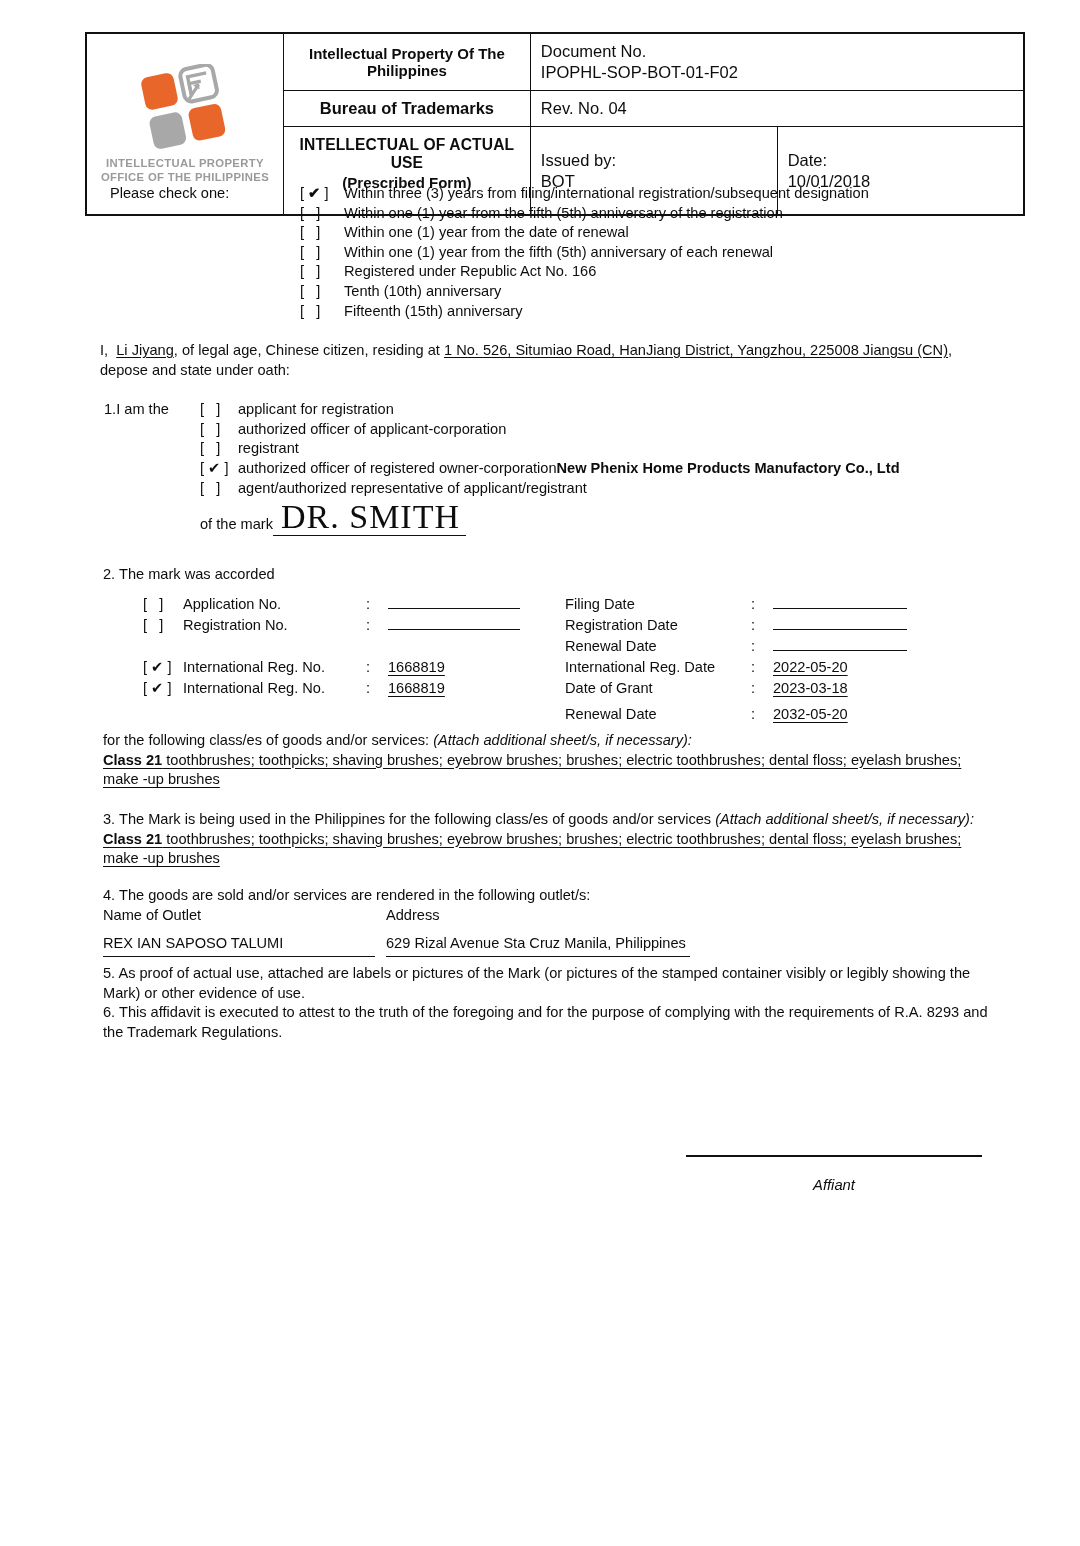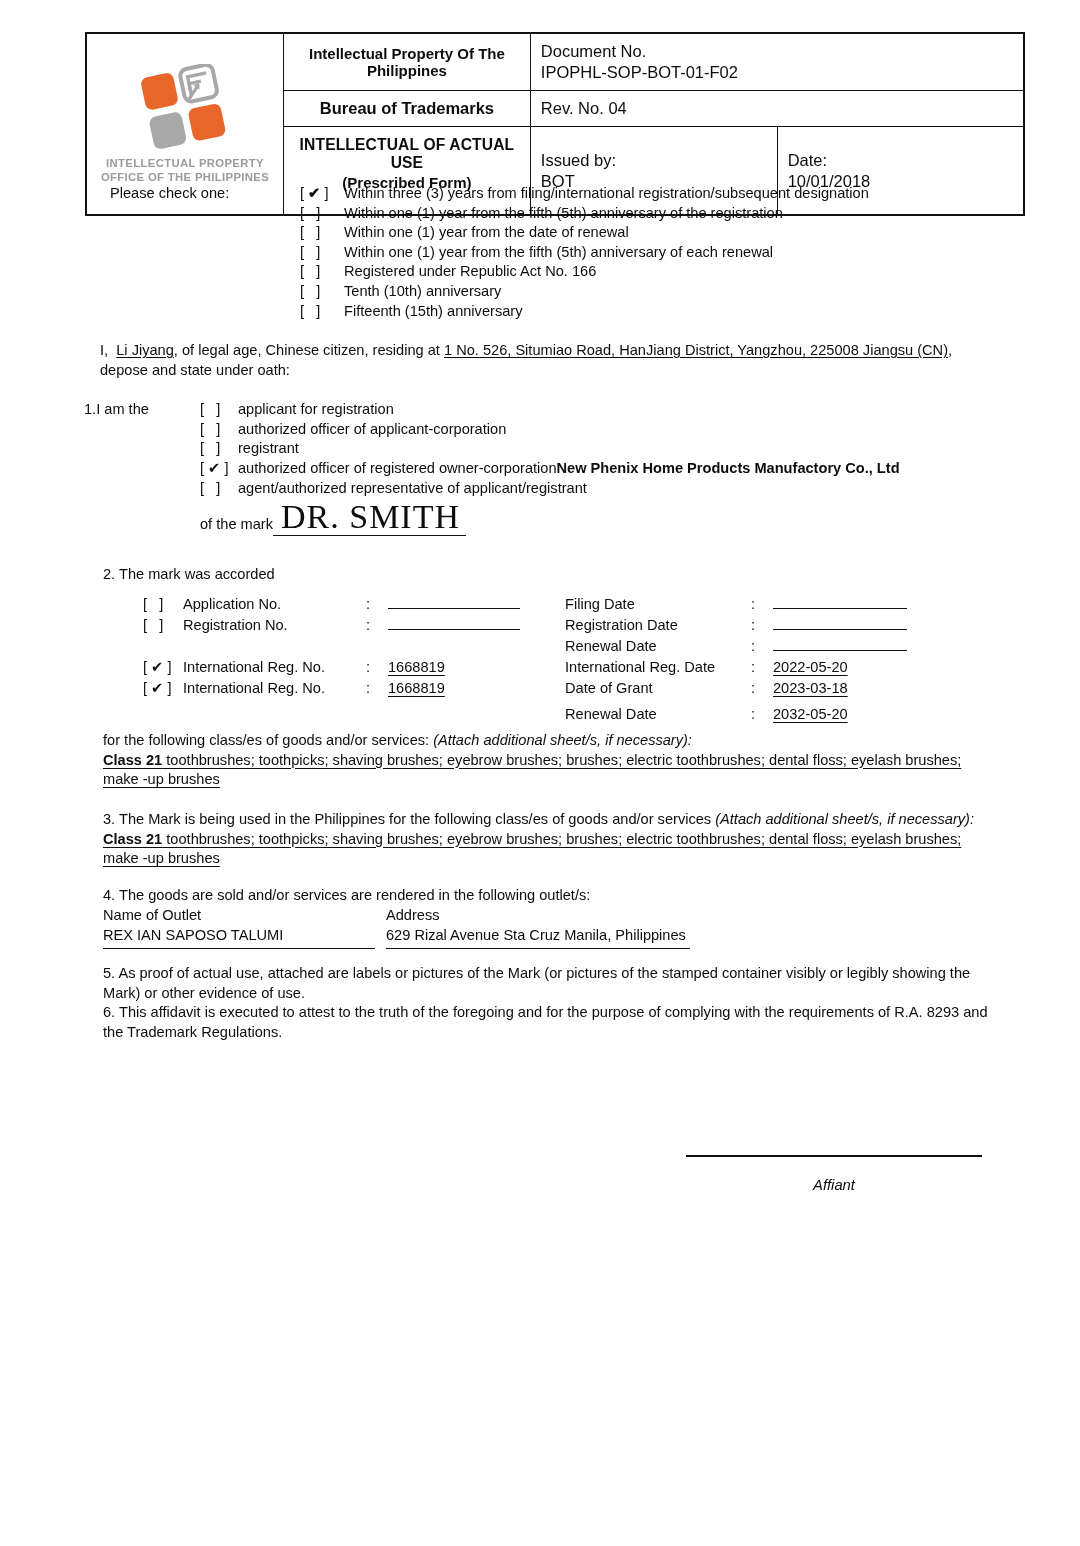--- a/index.html
+++ b/index.html
@@ -100,21 +100,21 @@
   }
   .box .br { font-weight: 400; }
   .box .mk { font-weight: 700; }
   .chk-txt { padding-left: 8px; }
 
   
   .declarant { left: 100px; top: 341px; width: 900px; }
   .u { text-decoration: underline; text-underline-offset: 2px; }
 
   
-  .sec1-lead { left: 84px; top: 400px; }
+  .sec1-lead { left: 104px; top: 400px; }
   .sec1-list { left: 200px; top: 400px; width: 820px; }
   .sec1-row { display: flex; align-items: flex-start; height: 19.7px; white-space: nowrap; }
   .sec1-box { display:inline-block; width: 32px; }
   .sec1-txt { padding-left: 6px; }
   .b { font-weight: 700; }
 
   .mark-line { left: 200px; top: 500px; display: flex; align-items: flex-end; }
   .mark-lbl { font-family:"Liberation Sans", sans-serif; font-size: 14.6px; padding-bottom: 4px; }
   .mark-val {
     font-family: "Liberation Serif", serif;
@@ -149,21 +149,21 @@
   .p-goods1 { top: 731px; }
   .p-goods2 { top: 810px; }
   .p-out { top: 886px; }
   .p-five { top: 964px; }
 
   .uline-seg { text-decoration: underline; text-underline-offset: 2.5px; }
   .i { font-style: italic; }
 
   .outlet-hdr { display: flex; }
   .out-name-h { width: 283px; display:inline-block; }
-  .outlet-row { display: flex; margin-top: 1px; }
+  .outlet-row { display: flex; margin-top: 9px; }
   .out-name {
     width: 272px; display:inline-block;
     border-bottom: 1.5px solid #111; padding-bottom: 2px;
   }
   .out-gap { width: 11px; display:inline-block; }
   .out-addr {
     display:inline-block;
     border-bottom: 1.5px solid #111; padding-bottom: 2px; padding-right: 4px;
   }
 

